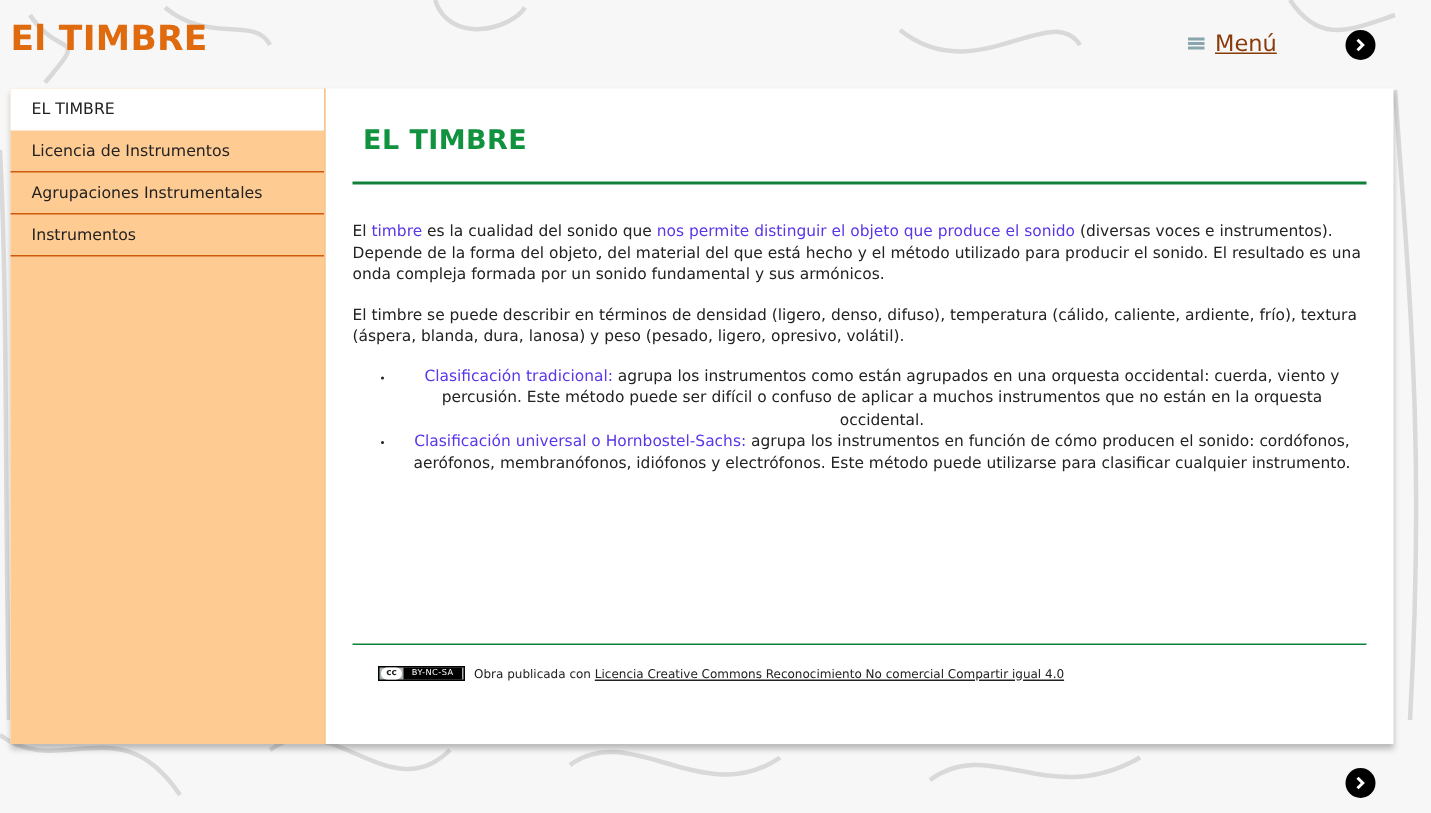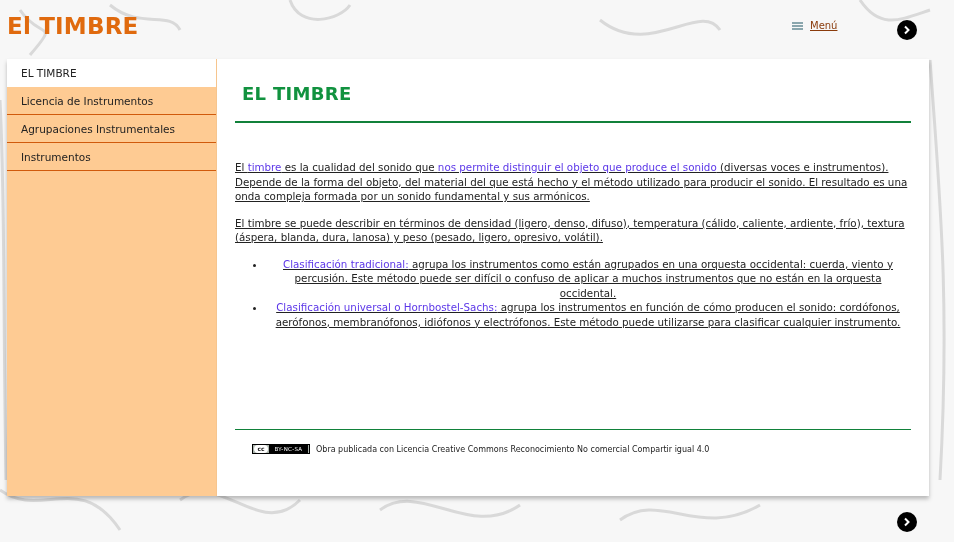--- a/index.html
+++ b/index.html
@@ -19,21 +19,21 @@
   }
   .site-title {
     position: absolute; left: 7px; top: 13px;
     font-size: 23px; font-weight: bold; color: #e06a0e;
     letter-spacing: 0.2px;
     font-family: "DejaVu Sans", sans-serif;
   }
   .menu-toggle {
     position: absolute; left: 792px; top: 20px;
     display: flex; align-items: center; gap: 7px;
-    font-size: 10px; color: #8a3b0b; text-decoration: underline;
+    font-size: 15px; color: #8a3b0b; text-decoration: underline;
     cursor: pointer;
   }
   .menu-toggle .hamb { width: 11px; height: 8px; position: relative; }
   .menu-toggle .hamb span {
     position: absolute; left: 0; width: 11px; height: 2px; background: #8aa6ad;
   }
   .circle-next {
     position: absolute; width: 20px; height: 20px; border-radius: 50%;
     background: #000; display: flex; align-items: center; justify-content: center;
     cursor: pointer;
@@ -57,33 +57,33 @@
   }
   .nav-item.active { background: #fff; border-bottom: none; height: 28px; }
 
   main.content { flex: 1; padding: 0 18px 0 18px; position: relative; }
   .page-title {
     margin-top: 24px; margin-left: 7px;
     font-size: 18px; font-weight: bold; color: #11923f;
     letter-spacing: 0.3px;
   }
   .title-rule { margin-top: 17px; height: 2px; background: #11813a; }
-  .body-text { margin-top: 37px; font-size: 10.3px; line-height: 14.5px; color: #222; text-decoration: underline; }
+  .body-text { margin-top: 24px; font-size: 10.3px; line-height: 14.5px; color: #222; }
   .body-text p { margin-bottom: 12px; }
   .body-text a { color: #5b36e8; text-decoration: none; }
   .body-text ul { margin-left: 30px; list-style: disc; text-align: center; }
   .body-text li { padding-left: 0; }
   .body-text li::marker { font-size: 9px; }
   .footer-rule { position: absolute; left: 18px; right: 18px; top: 370px; height: 1px; background: #11813a; }
   .license {
     position: absolute; left: 35px; top: 385px;
     display: flex; align-items: center; gap: 6px;
     font-size: 8px; color: #222;
   }
-  .license a { color: #222; }
+  .license a { color: #222; text-decoration: underline; }
   .cc-badge {
     display: flex; align-items: center; height: 10px; width: 58px;
     border: 1px solid #000; background: #aab3ab;
   }
   .cc-badge .cc { width: 14px; height: 8px; background: #fff; border-radius: 4px;
     font-size: 6px; line-height: 8px; text-align: center; font-weight: bold; margin-left: 1px; }
   .cc-badge .terms { flex: 1; height: 8px; background: #000; color: #fff;
     font-size: 5.5px; line-height: 8px; text-align: center; margin: 0 1px; letter-spacing: 0.3px; }
 </style>
 </head>

